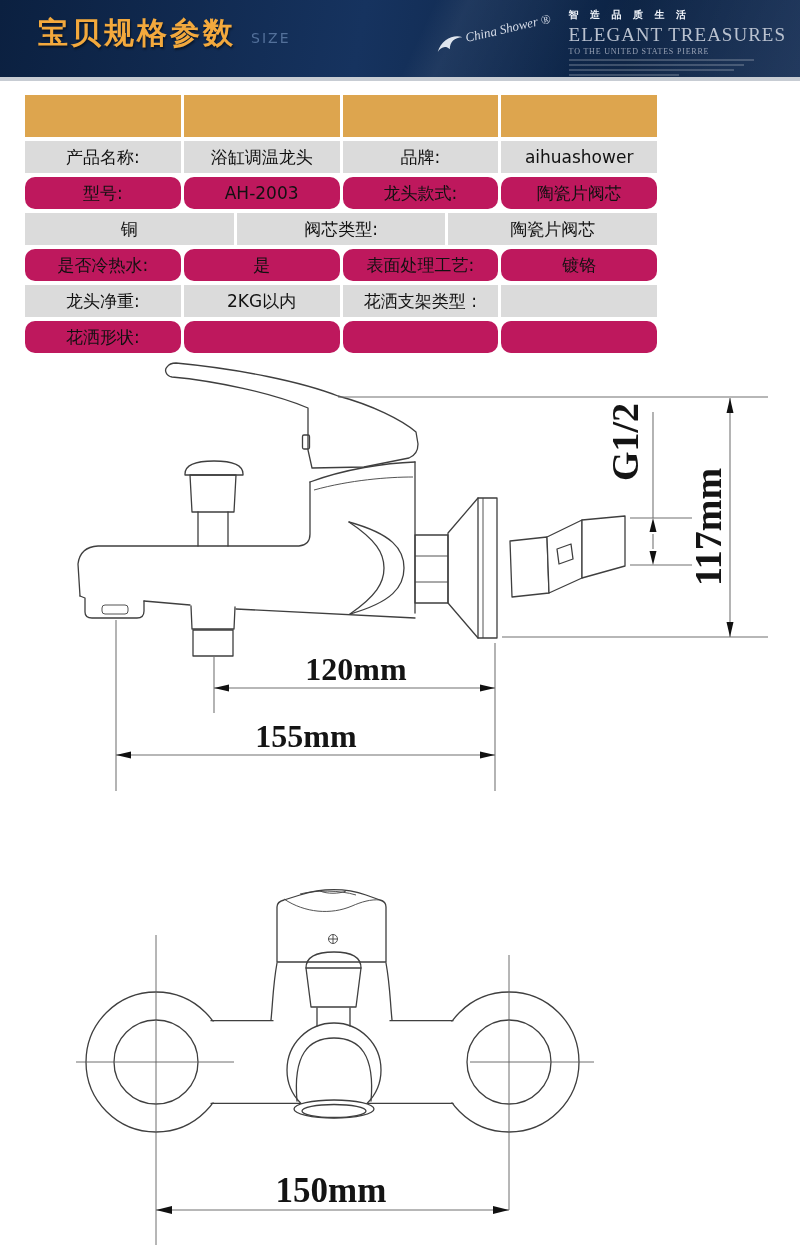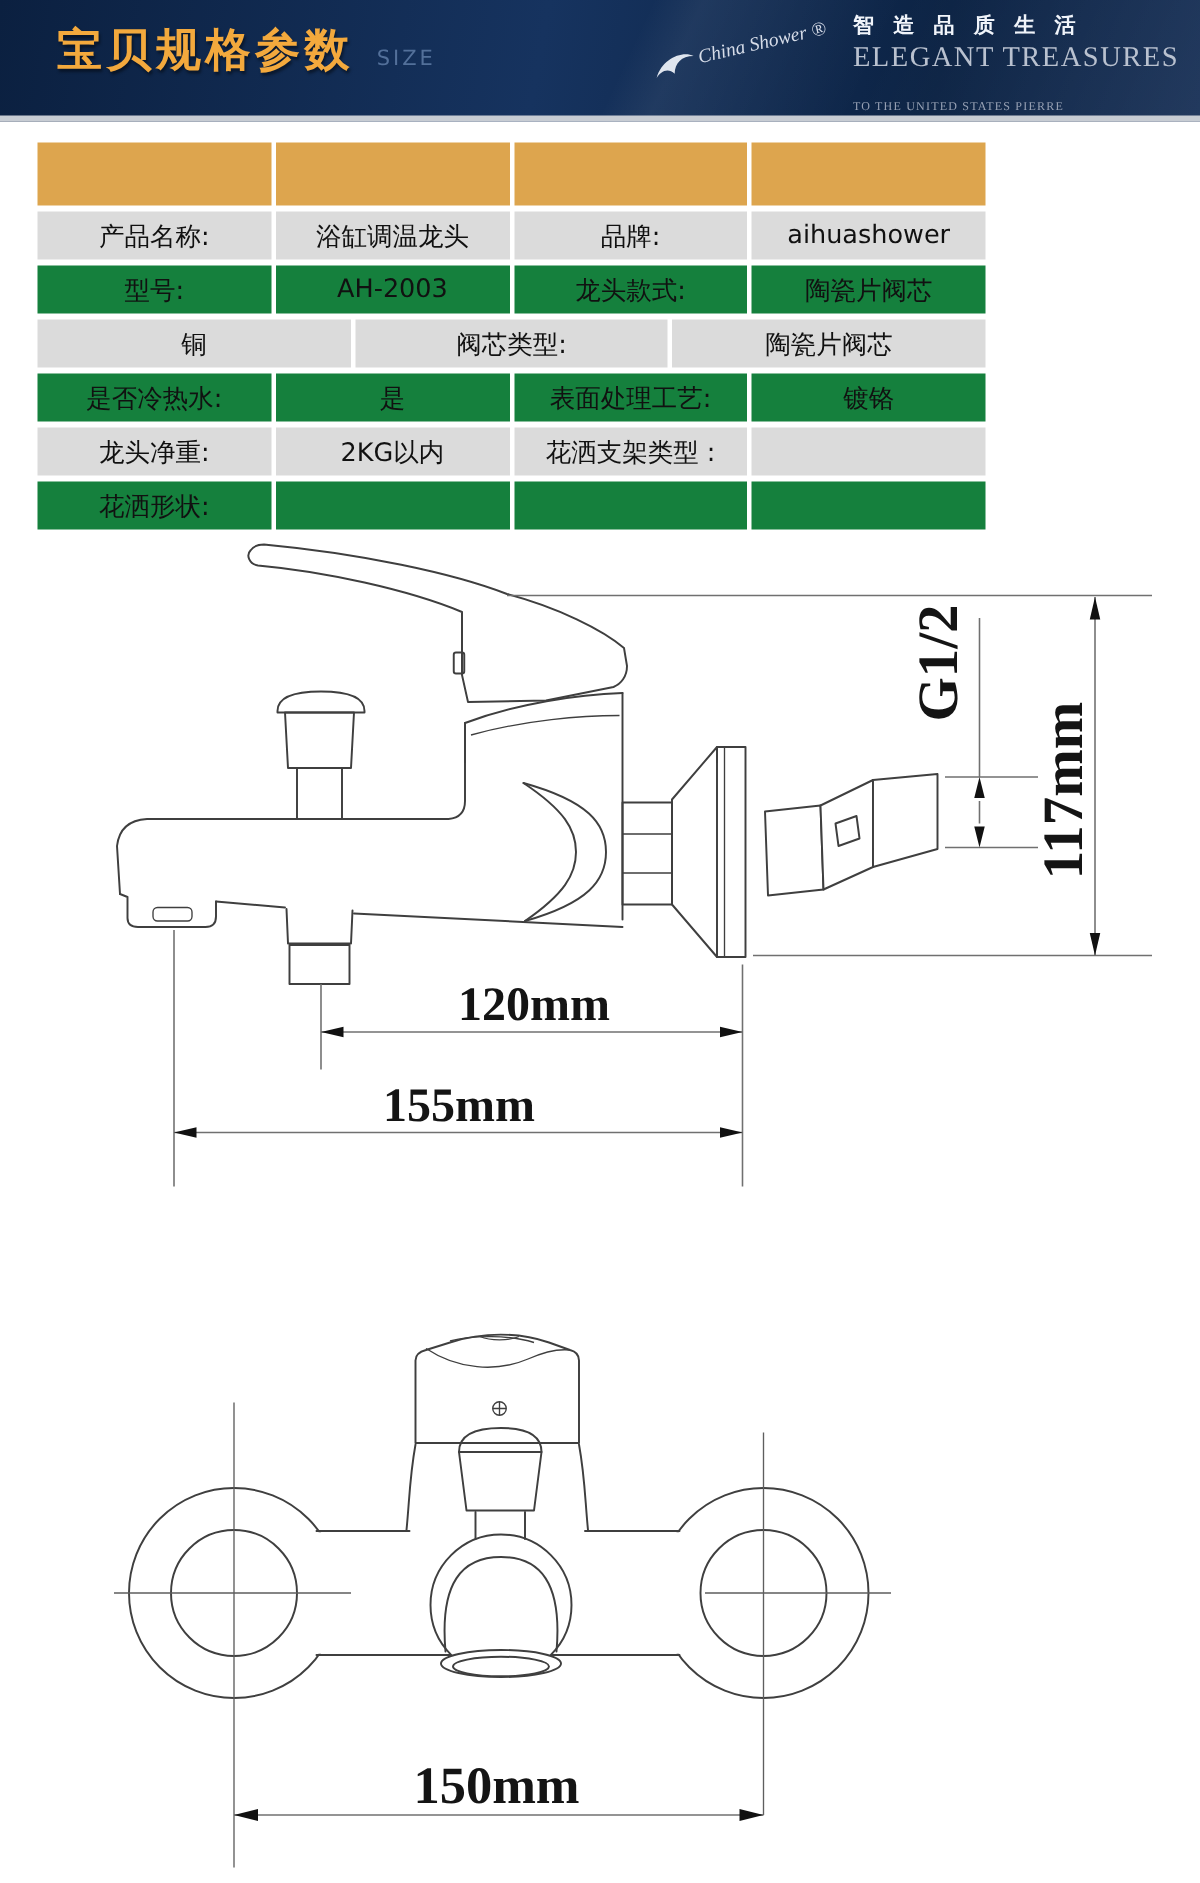--- a/index.html
+++ b/index.html
@@ -14,35 +14,35 @@
          linear-gradient(100deg,#0b2040 0%,#16335f 45%,#0c2344 78%,#122b52 100%);}
   .hdr-strip{position:absolute;left:0;bottom:0;width:100%;height:4px;background:#c7ccd3;}
   .title-wrap{position:absolute;left:38px;top:13px;white-space:nowrap;}
   .page-title{display:inline-block;font-size:30px;font-weight:bold;color:#f3a93d;
               letter-spacing:3px;text-shadow:1px 2px 2px rgba(0,0,0,.45);}
   .title-sub{display:inline-block;font-size:14px;color:#53709a;margin-left:10px;letter-spacing:2px;}
   .brand{position:absolute;top:8px;right:14px;display:flex;gap:16px;align-items:flex-start;}
   .bird-script{margin-top:16px;transform:rotate(-13deg);color:#d6dce8;
                font-family:"Liberation Serif",serif;font-style:italic;font-size:13px;white-space:nowrap;}
   .slogans{text-align:left;}
-  .slogan-cn{font-size:14px;font-weight:bold;color:#f0f4fa;letter-spacing:4px;}
+  .slogan-cn{font-size:10px;font-weight:bold;color:#f0f4fa;letter-spacing:4px;}
   .slogan-en{font-size:19px;font-family:"Liberation Serif",serif;color:#b9c1cf;letter-spacing:1px;margin-top:2px;}
-  .slogan-sub{font-size:8px;font-family:"Liberation Serif",serif;color:#97a1b4;letter-spacing:.8px;margin-top:16px;}
+  .slogan-sub{font-size:8px;font-family:"Liberation Serif",serif;color:#97a1b4;letter-spacing:.8px;margin-top:1px;}
   .fineline{height:2px;background:rgba(255,255,255,.20);margin-top:3px;}
   .fl1{width:185px;} .fl2{width:175px;} .fl3{width:165px;} .fl4{width:110px;}
 
   
   .spec{position:absolute;left:25px;top:95px;width:632px;}
   .trow{display:flex;gap:3px;margin-bottom:4px;}
   .trow .cell{flex:1;display:flex;align-items:center;justify-content:center;
               font-size:17px;color:#111;}
   .gold .cell{height:42px;background:#dda54e;}
   .r{height:32px;}
   .r-light .cell{background:#dbdbdb;}
-  .r-dark  .cell{background:#15803d;}
+  .r-dark  .cell{background:#be185d;border-radius:10px;}
 
   
   .draw{position:absolute;left:0;top:355px;}
   .part{stroke:#3f3f3f;stroke-width:1.3;fill:none;stroke-linejoin:round;stroke-linecap:round;}
   .partw{stroke:#3f3f3f;stroke-width:1.3;fill:#fff;stroke-linejoin:round;}
   .thin{stroke:#3f3f3f;stroke-width:.9;fill:none;}
   .dim{stroke:#707070;stroke-width:1.05;fill:none;}
   .cl{stroke:#5e5e5e;stroke-width:.9;fill:none;}
   .ah{fill:#111;stroke:none;}
   .dtxt{font-family:"Liberation Serif","DejaVu Serif",serif;font-weight:bold;fill:#141414;}

